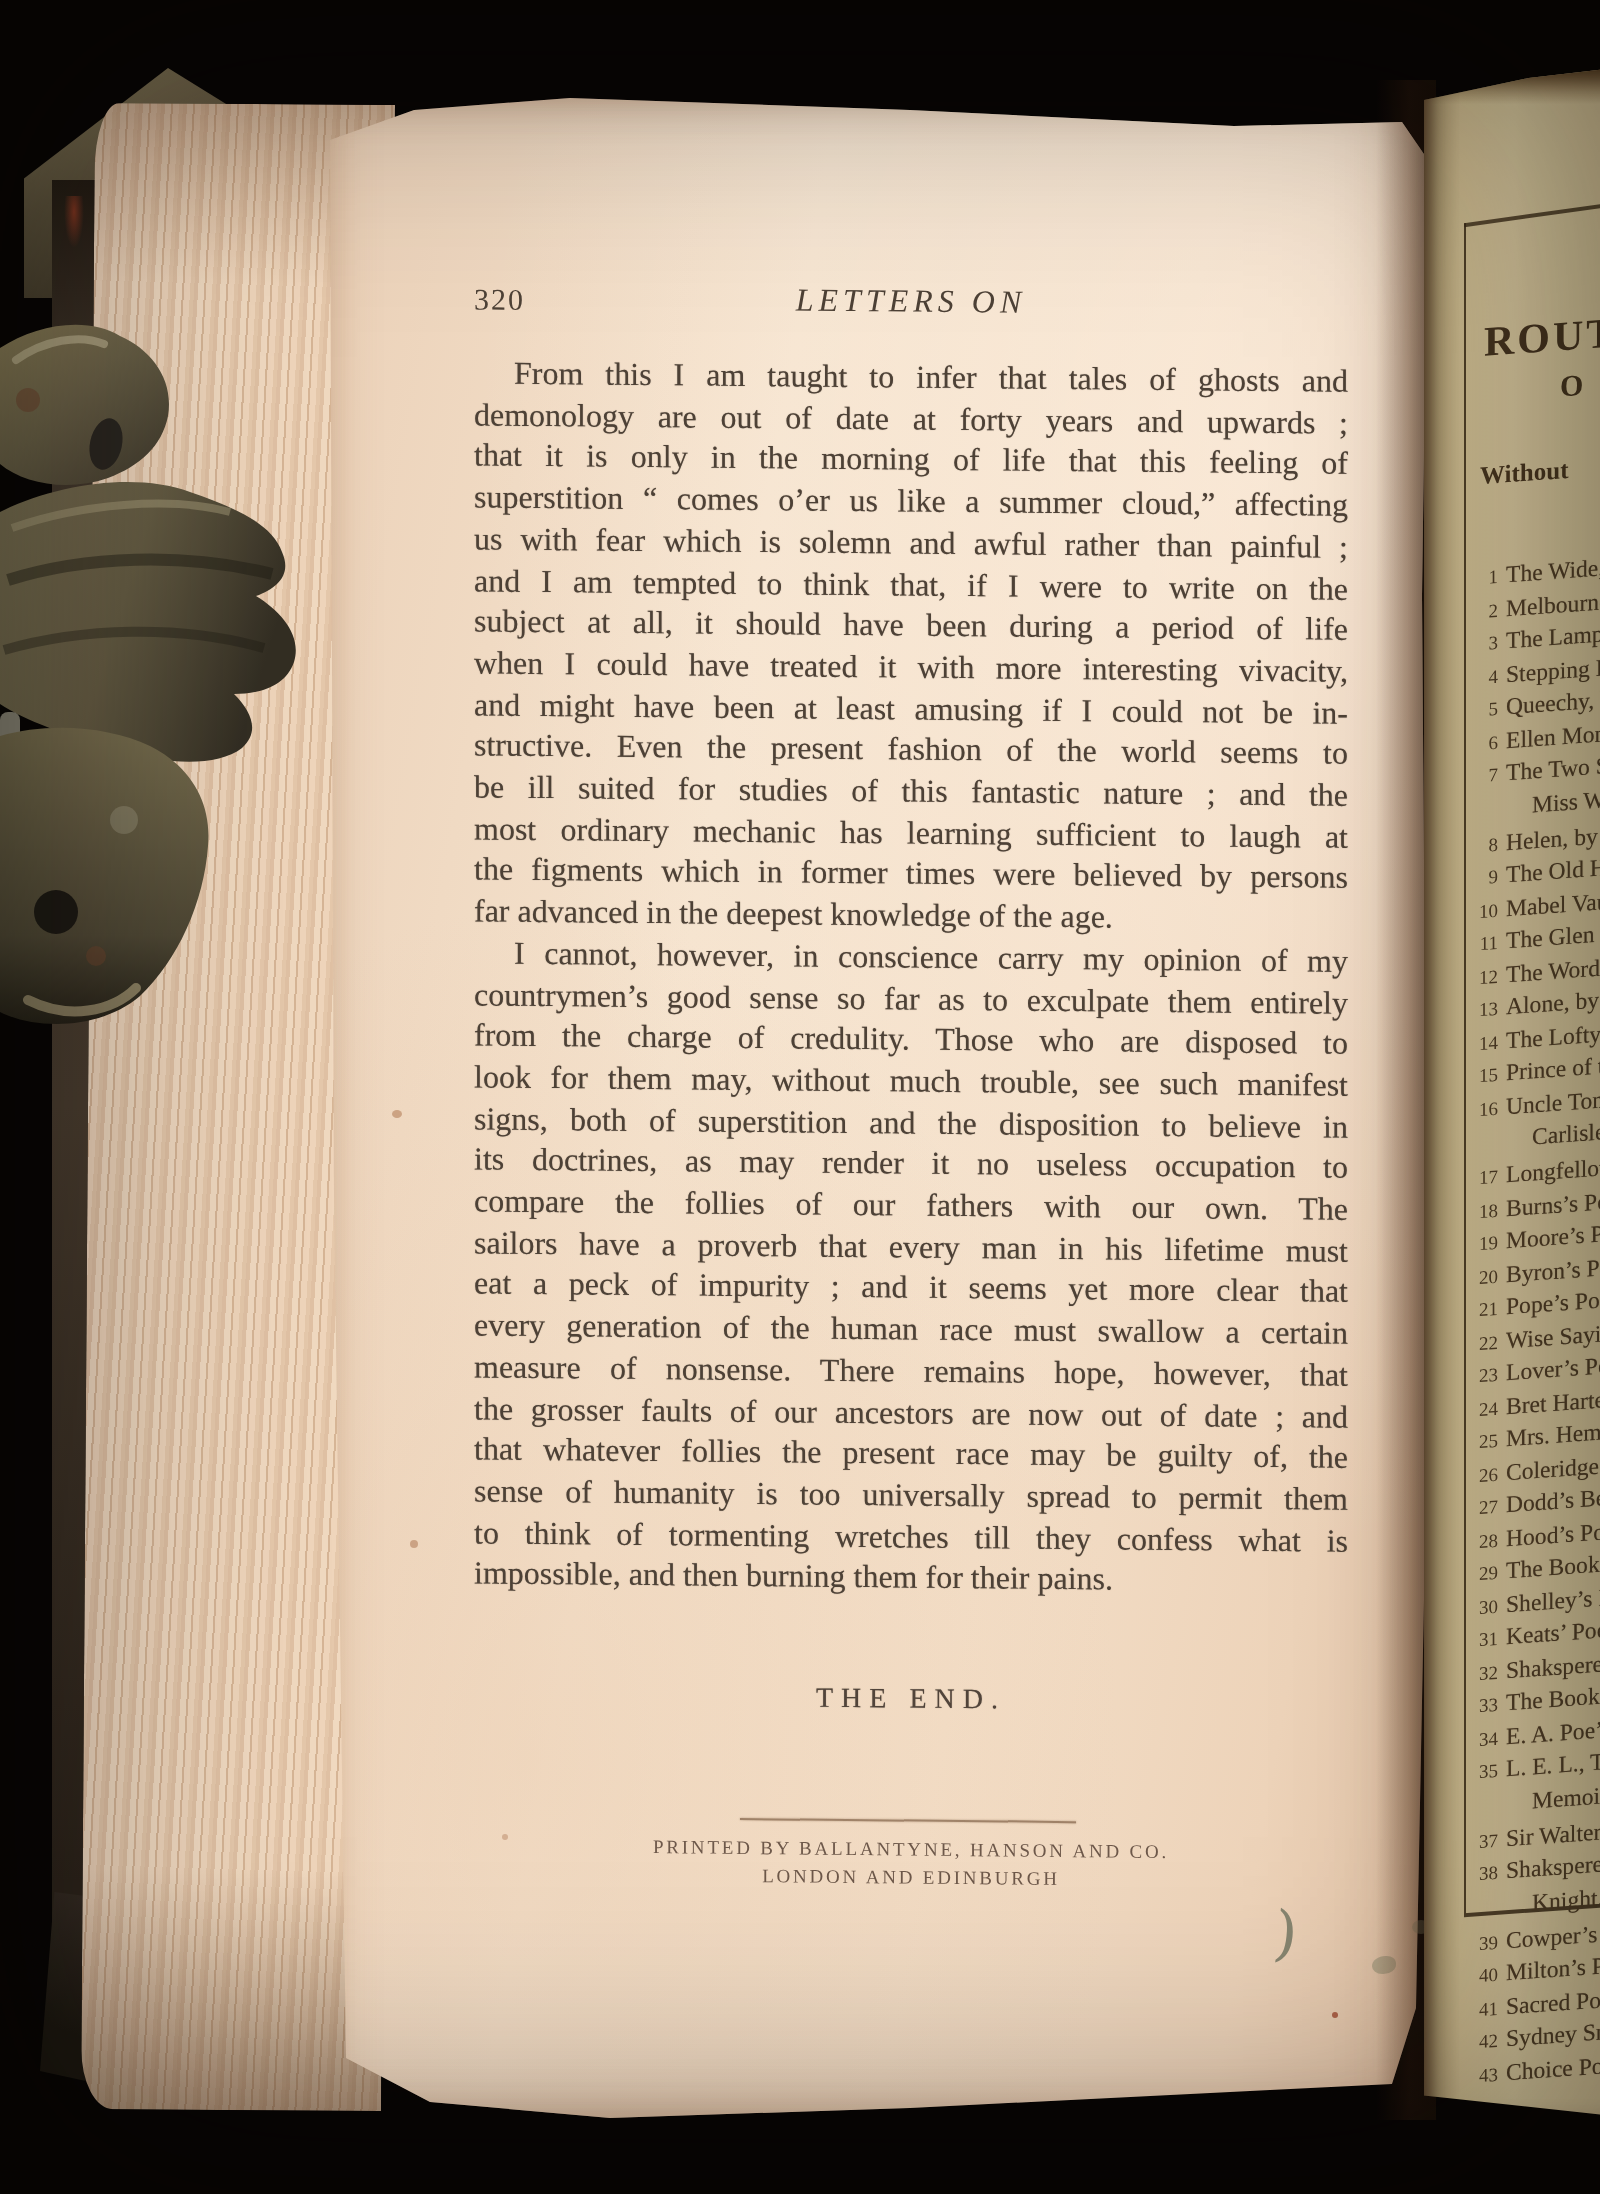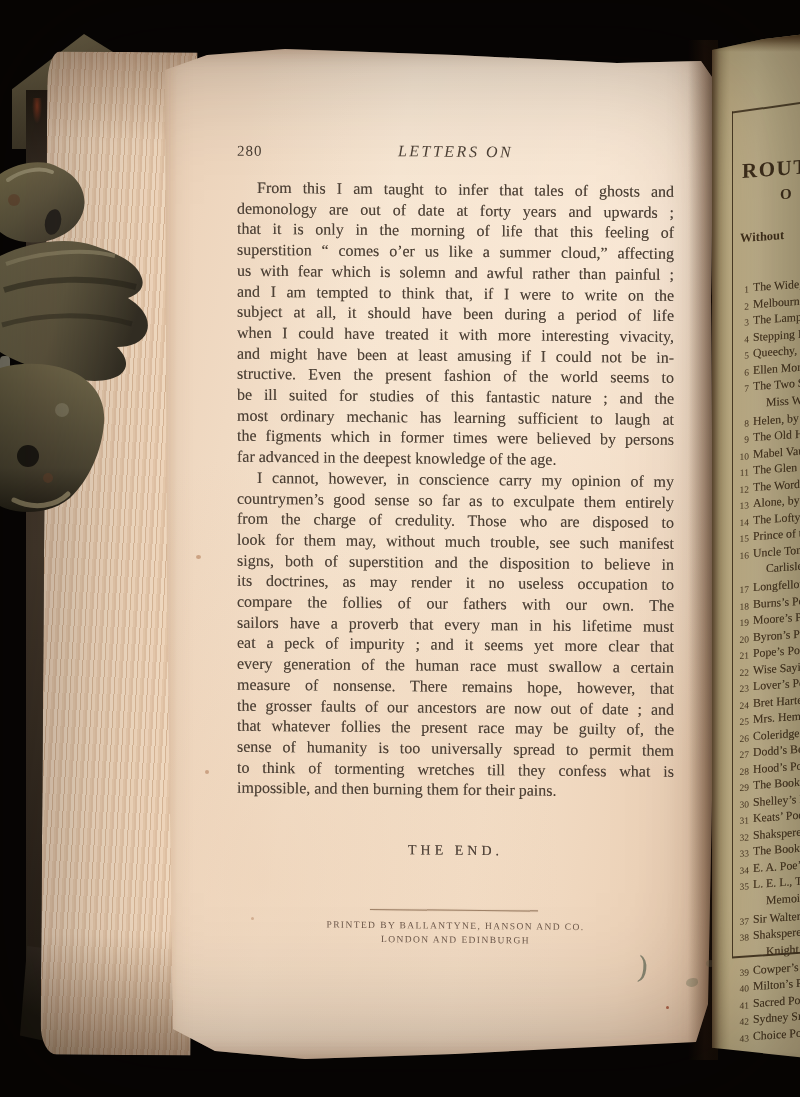--- a/index.html
+++ b/index.html
@@ -106,21 +106,21 @@
 
 <div class="cover-corner"></div>
 <div class="cover-strip"></div>
 <div class="cover-bl"></div>
 
 <div class="page-stack"></div>
 
 <div class="main-page">
   <div class="left-content">
     <div class="running-head">
-      <span class="pageno">280</span>
+      <span class="pageno">320</span>
       <span class="rtitle">LETTERS ON</span>
     </div>
     <div class="body-text">
 
     <div class="bline indent">From this I am taught to infer that tales of ghosts and</div>
         <div class="bline">demonology are out of date at forty years and upwards ;</div>
         <div class="bline">that it is only in the morning of life that this feeling of</div>
         <div class="bline">superstition “ comes o’er us like a summer cloud,” affecting</div>
         <div class="bline">us with fear which is solemn and awful rather than painful ;</div>
         <div class="bline">and I am tempted to think that, if I were to write on the</div>

